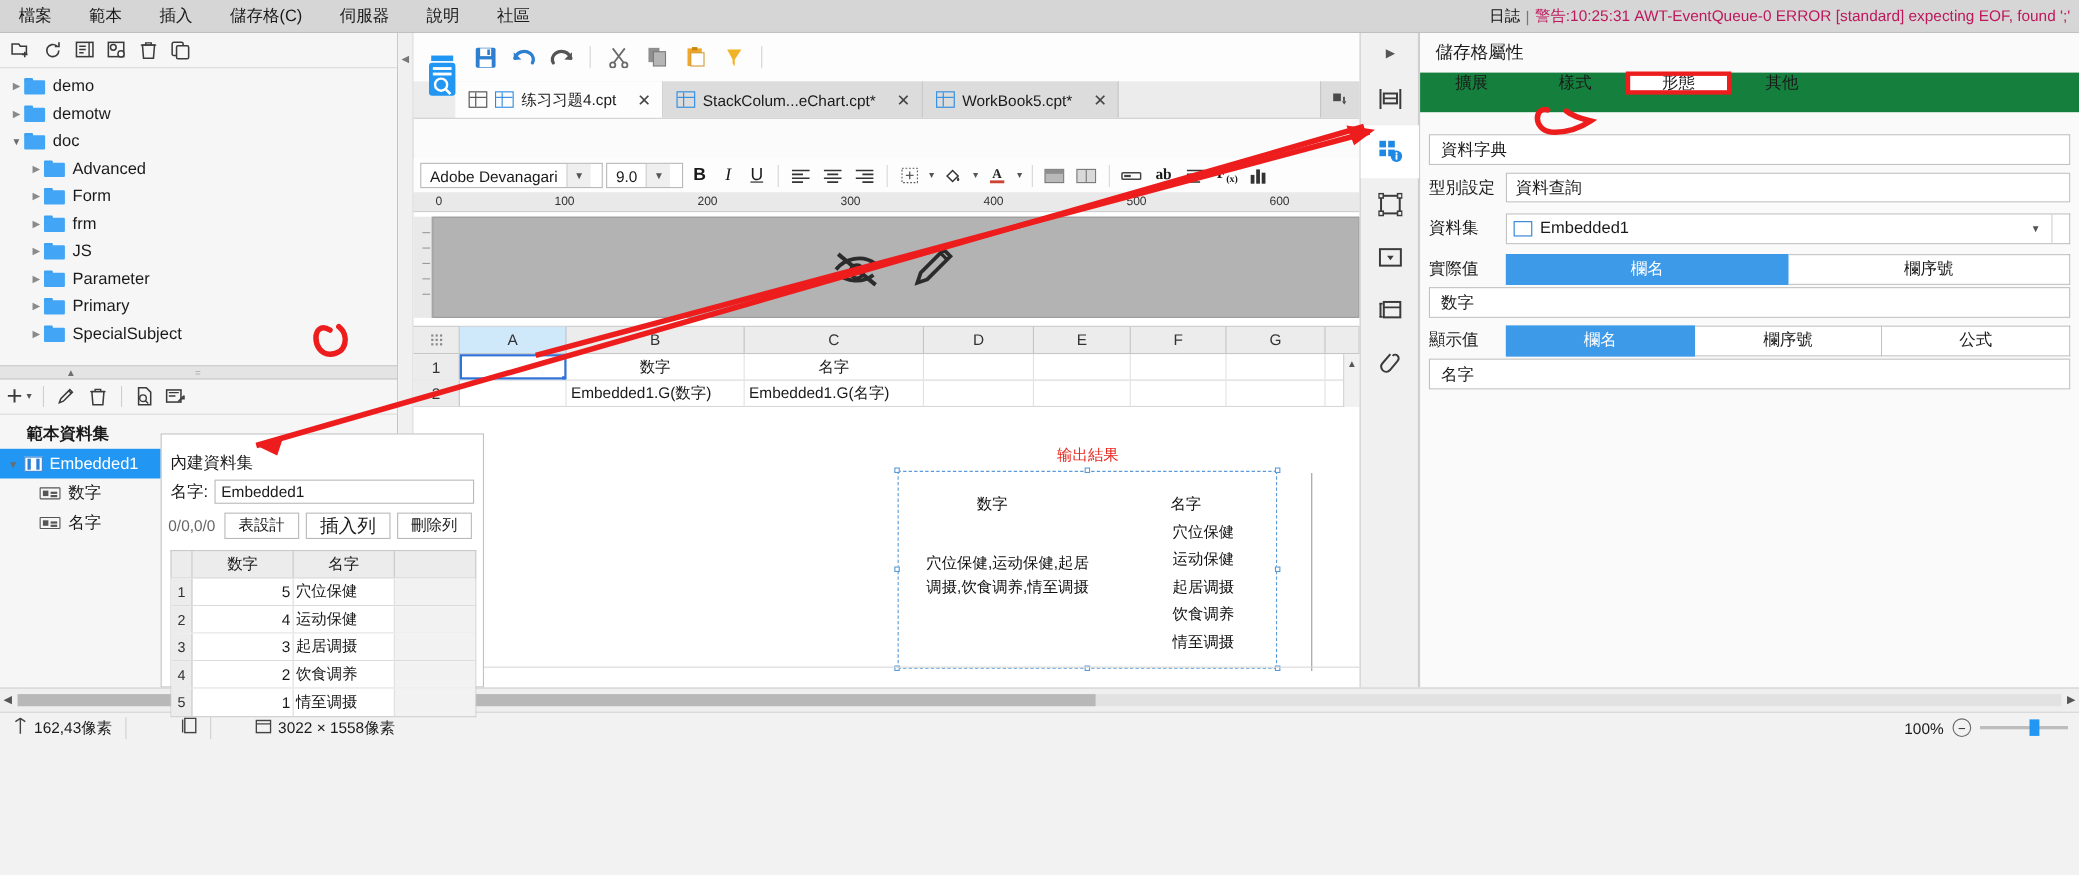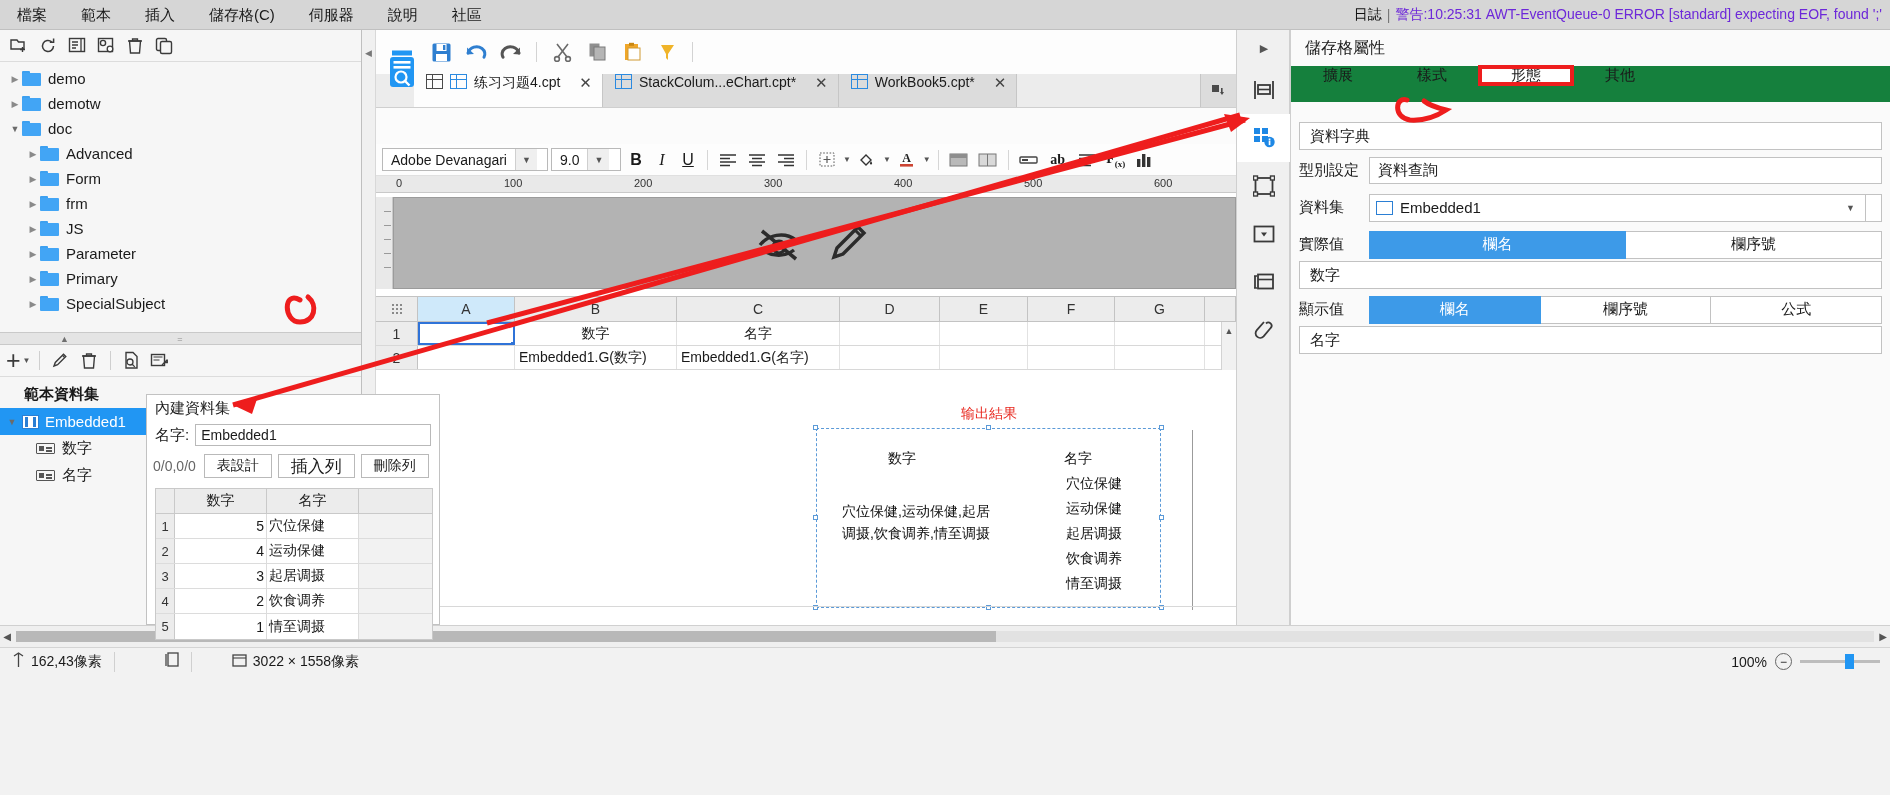--- a/index.html
+++ b/index.html
@@ -17,21 +17,21 @@
     display: flex; align-items: center;
   }
   .menubar .mi { font-size: 15px; padding: 0 17px; line-height: 30px; white-space: nowrap; }
   .logspace { flex: 1; }
   .logmsg {
     font-size: 14px; white-space: nowrap; padding-right: 8px;
     display: flex; align-items: center; gap: 0px;
   }
   .logmsg .lbl { color: #111; }
   .logmsg .sep { color: #777; margin: 0 5px; }
-  .logmsg .body { color: #6d28d9; }
+  .logmsg .body { color: #be185d; }
 
   
   .leftcol {
     position: absolute; left: 0; top: 30px; width: 362px; height: 595px;
     background: #f6f6f6; border-right: 1px solid #bfbfbf;
   }
   .left-toolbar {
     height: 32px; display: flex; align-items: center; gap: 3px;
     padding: 0 6px; border-bottom: 1px solid #dcdcdc; background: #f6f6f6;
   }
@@ -105,21 +105,21 @@
   .mt-ico { width: 30px; height: 28px; display: flex; align-items: center; justify-content: center; }
   .mt-sep { width: 1px; height: 20px; background: #d3d3d3; margin: 0 5px; }
 
   .bigicon { position: absolute; left: 8px; top: 16px; width: 36px; height: 46px;
              display: flex; align-items: center; justify-content: center; }
 
   .tabstrip {
     height: 34px; background: #ececec; display: flex; align-items: stretch;
     padding-left: 38px; border-bottom: 1px solid #cfcfcf;
   }
-  .ftab { display: flex; gap: 7px; padding: 0 10px 0 12px;
+  .ftab { display: flex; align-items: center; gap: 7px; padding: 0 10px 0 12px;
           font-size: 14px; background: #dcdcdc; border-right: 1px solid #c6c6c6; white-space: nowrap; }
   .ftab.active { background: #fdfdfd; }
   .ftab .x { color: #444; font-size: 15px; margin-left: 12px; }
   .gridicon { width: 17px; height: 15px; position: relative; flex: none; }
   .gridicon .g { position: absolute; inset: 0; border: 1.3px solid #4a4a4a; }
   .gridicon .g:before { content:""; position:absolute; left:0; top:4px; width:100%; height:1.3px; background:#4a4a4a;}
   .gridicon .g:after  { content:""; position:absolute; left:5px; top:0; width:1.3px; height:100%; background:#4a4a4a;}
   .gridicon.blue .g { border-color: #2b8ae0; }
   .gridicon.blue .g:before,.gridicon.blue .g:after { background:#2b8ae0; }
   .tabs-end { margin-left: auto; width: 36px; display: flex; align-items: center;
@@ -857,21 +857,21 @@
         <span class="seg">公式</span>
       </span>
     </div>
     <div class="pwide" style="margin-top:0">
       <span>名字</span>
     </div>
   </div>
 
   <div style="position:absolute; left:146px; top:394px; width:294px; height:231px;
               background:#fff; border:1px solid #c2c2c2; z-index:40;">
-    <div style="padding:4px 0 2px 8px; font-size:15px;">內建資料集</div>
+    <div style="padding:4px 0 2px 8px; font-size:15px;margin-top:12px;">內建資料集</div>
     <div style="display:flex; align-items:center; gap:6px; padding:4px 8px;">
       <span style="font-size:15px">名字:</span>
       <span style="flex:1;height:22px;border:1px solid #b9b9b9;background:#fff;display:flex;align-items:center;padding:0 5px;font-size:14px">Embedded1</span>
     </div>
     <div style="display:flex; align-items:center; gap:6px; padding:4px 6px;">
       <span style="font-size:14px;color:#666;padding-right:2px">0/0,0/0</span>
       <span style="height:24px;border:1px solid #b9b9b9;background:#fff;display:flex;align-items:center;padding:0 12px;font-size:14px">表設計</span>
       <span style="height:24px;border:1px solid #b9b9b9;background:#fff;display:flex;align-items:center;padding:0 12px;font-size:17px">插入列</span>
       <span style="height:24px;border:1px solid #b9b9b9;background:#fff;display:flex;align-items:center;padding:0 12px;font-size:14px">刪除列</span>
     </div>

